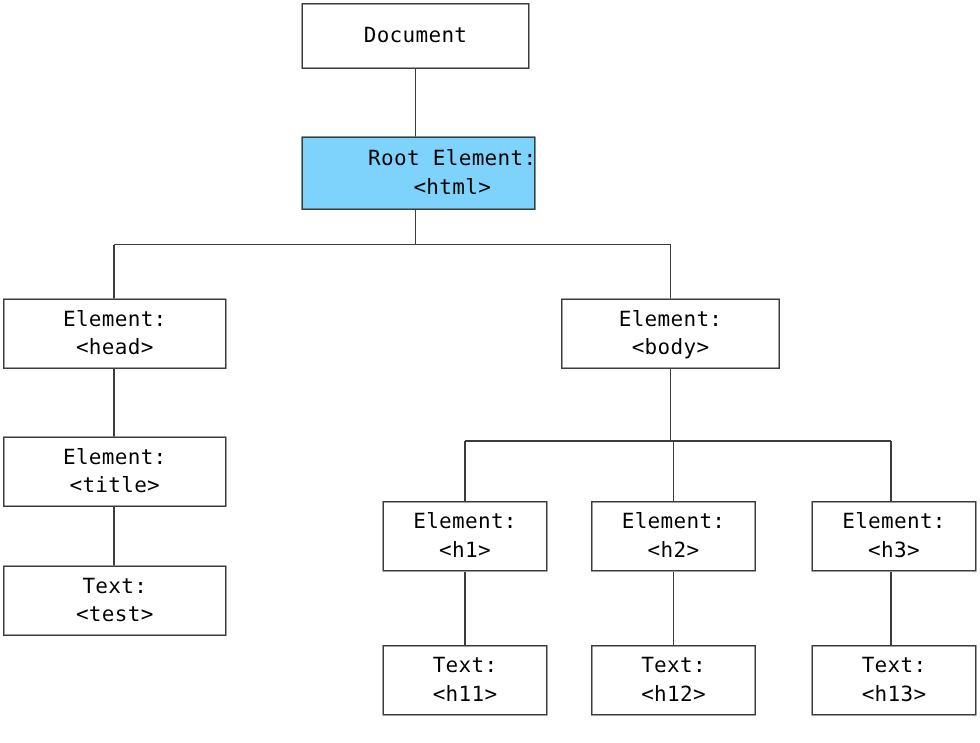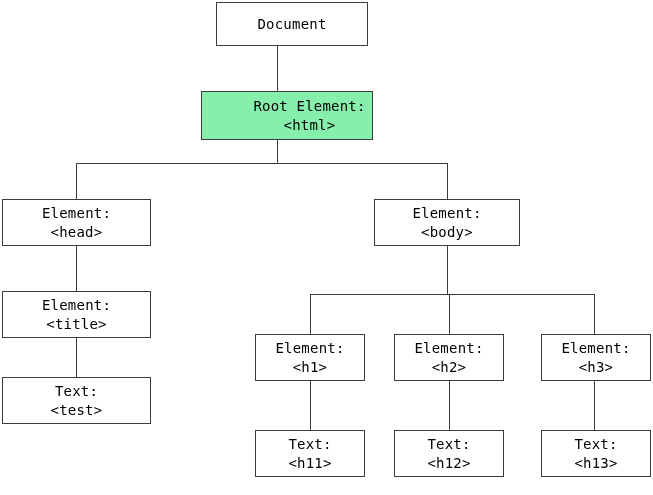--- a/index.html
+++ b/index.html
@@ -58,24 +58,24 @@
       <path d="M 76,338 L 76,377" stroke="#3c3c3c" stroke-width="1" fill="none" shape-rendering="crispEdges"></path>
       <path d="M 447,246 L 447,294" stroke="#3c3c3c" stroke-width="1" fill="none" shape-rendering="crispEdges"></path>
       <path d="M 310,294 L 594,294" stroke="#3c3c3c" stroke-width="1" fill="none" shape-rendering="crispEdges"></path>
       <path d="M 310,294 L 310,334" stroke="#3c3c3c" stroke-width="1" fill="none" shape-rendering="crispEdges"></path>
       <path d="M 449,294 L 449,334" stroke="#3c3c3c" stroke-width="1" fill="none" shape-rendering="crispEdges"></path>
       <path d="M 594,294 L 594,334" stroke="#3c3c3c" stroke-width="1" fill="none" shape-rendering="crispEdges"></path>
       <path d="M 310,381 L 310,430" stroke="#3c3c3c" stroke-width="1" fill="none" shape-rendering="crispEdges"></path>
       <path d="M 449,381 L 449,430" stroke="#3c3c3c" stroke-width="1" fill="none" shape-rendering="crispEdges"></path>
       <path d="M 594,381 L 594,430" stroke="#3c3c3c" stroke-width="1" fill="none" shape-rendering="crispEdges"></path>
     </svg>
-<div class="node" style="left: 216px; top: 2px; width: 152px; height: 44px; border-color: rgb(60, 60, 60); background: rgb(255, 255, 255); color: rgb(0, 0, 0);">
+<div class="node" style="left: 201px; top: 2px; width: 152px; height: 44px; border-color: rgb(60, 60, 60); background: rgb(255, 255, 255); color: rgb(0, 0, 0);">
       <span class="ln">Document</span>
     </div>
-    <div class="node" style="left: 201px; top: 91px; width: 172px; height: 49px; border-color: rgb(60, 60, 60); background: #86efac; color: rgb(0, 0, 0); padding-left: 45px;">
+    <div class="node" style="left: 201px; top: 91px; width: 156px; height: 49px; border-color: rgb(60, 60, 60); background: #7dd3fc; color: rgb(0, 0, 0); padding-left: 45px;">
       <span class="ln">Root Element:</span>
       <span class="ln">&lt;html&gt;</span>
     </div>
     <div class="node" style="left: 2px; top: 199px; width: 149px; height: 47px; border-color: rgb(60, 60, 60); background: rgb(255, 255, 255); color: rgb(0, 0, 0);">
       <span class="ln">Element:</span>
       <span class="ln">&lt;head&gt;</span>
     </div>
     <div class="node" style="left: 374px; top: 199px; width: 146px; height: 47px; border-color: rgb(60, 60, 60); background: rgb(255, 255, 255); color: rgb(0, 0, 0);">
       <span class="ln">Element:</span>
       <span class="ln">&lt;body&gt;</span>

